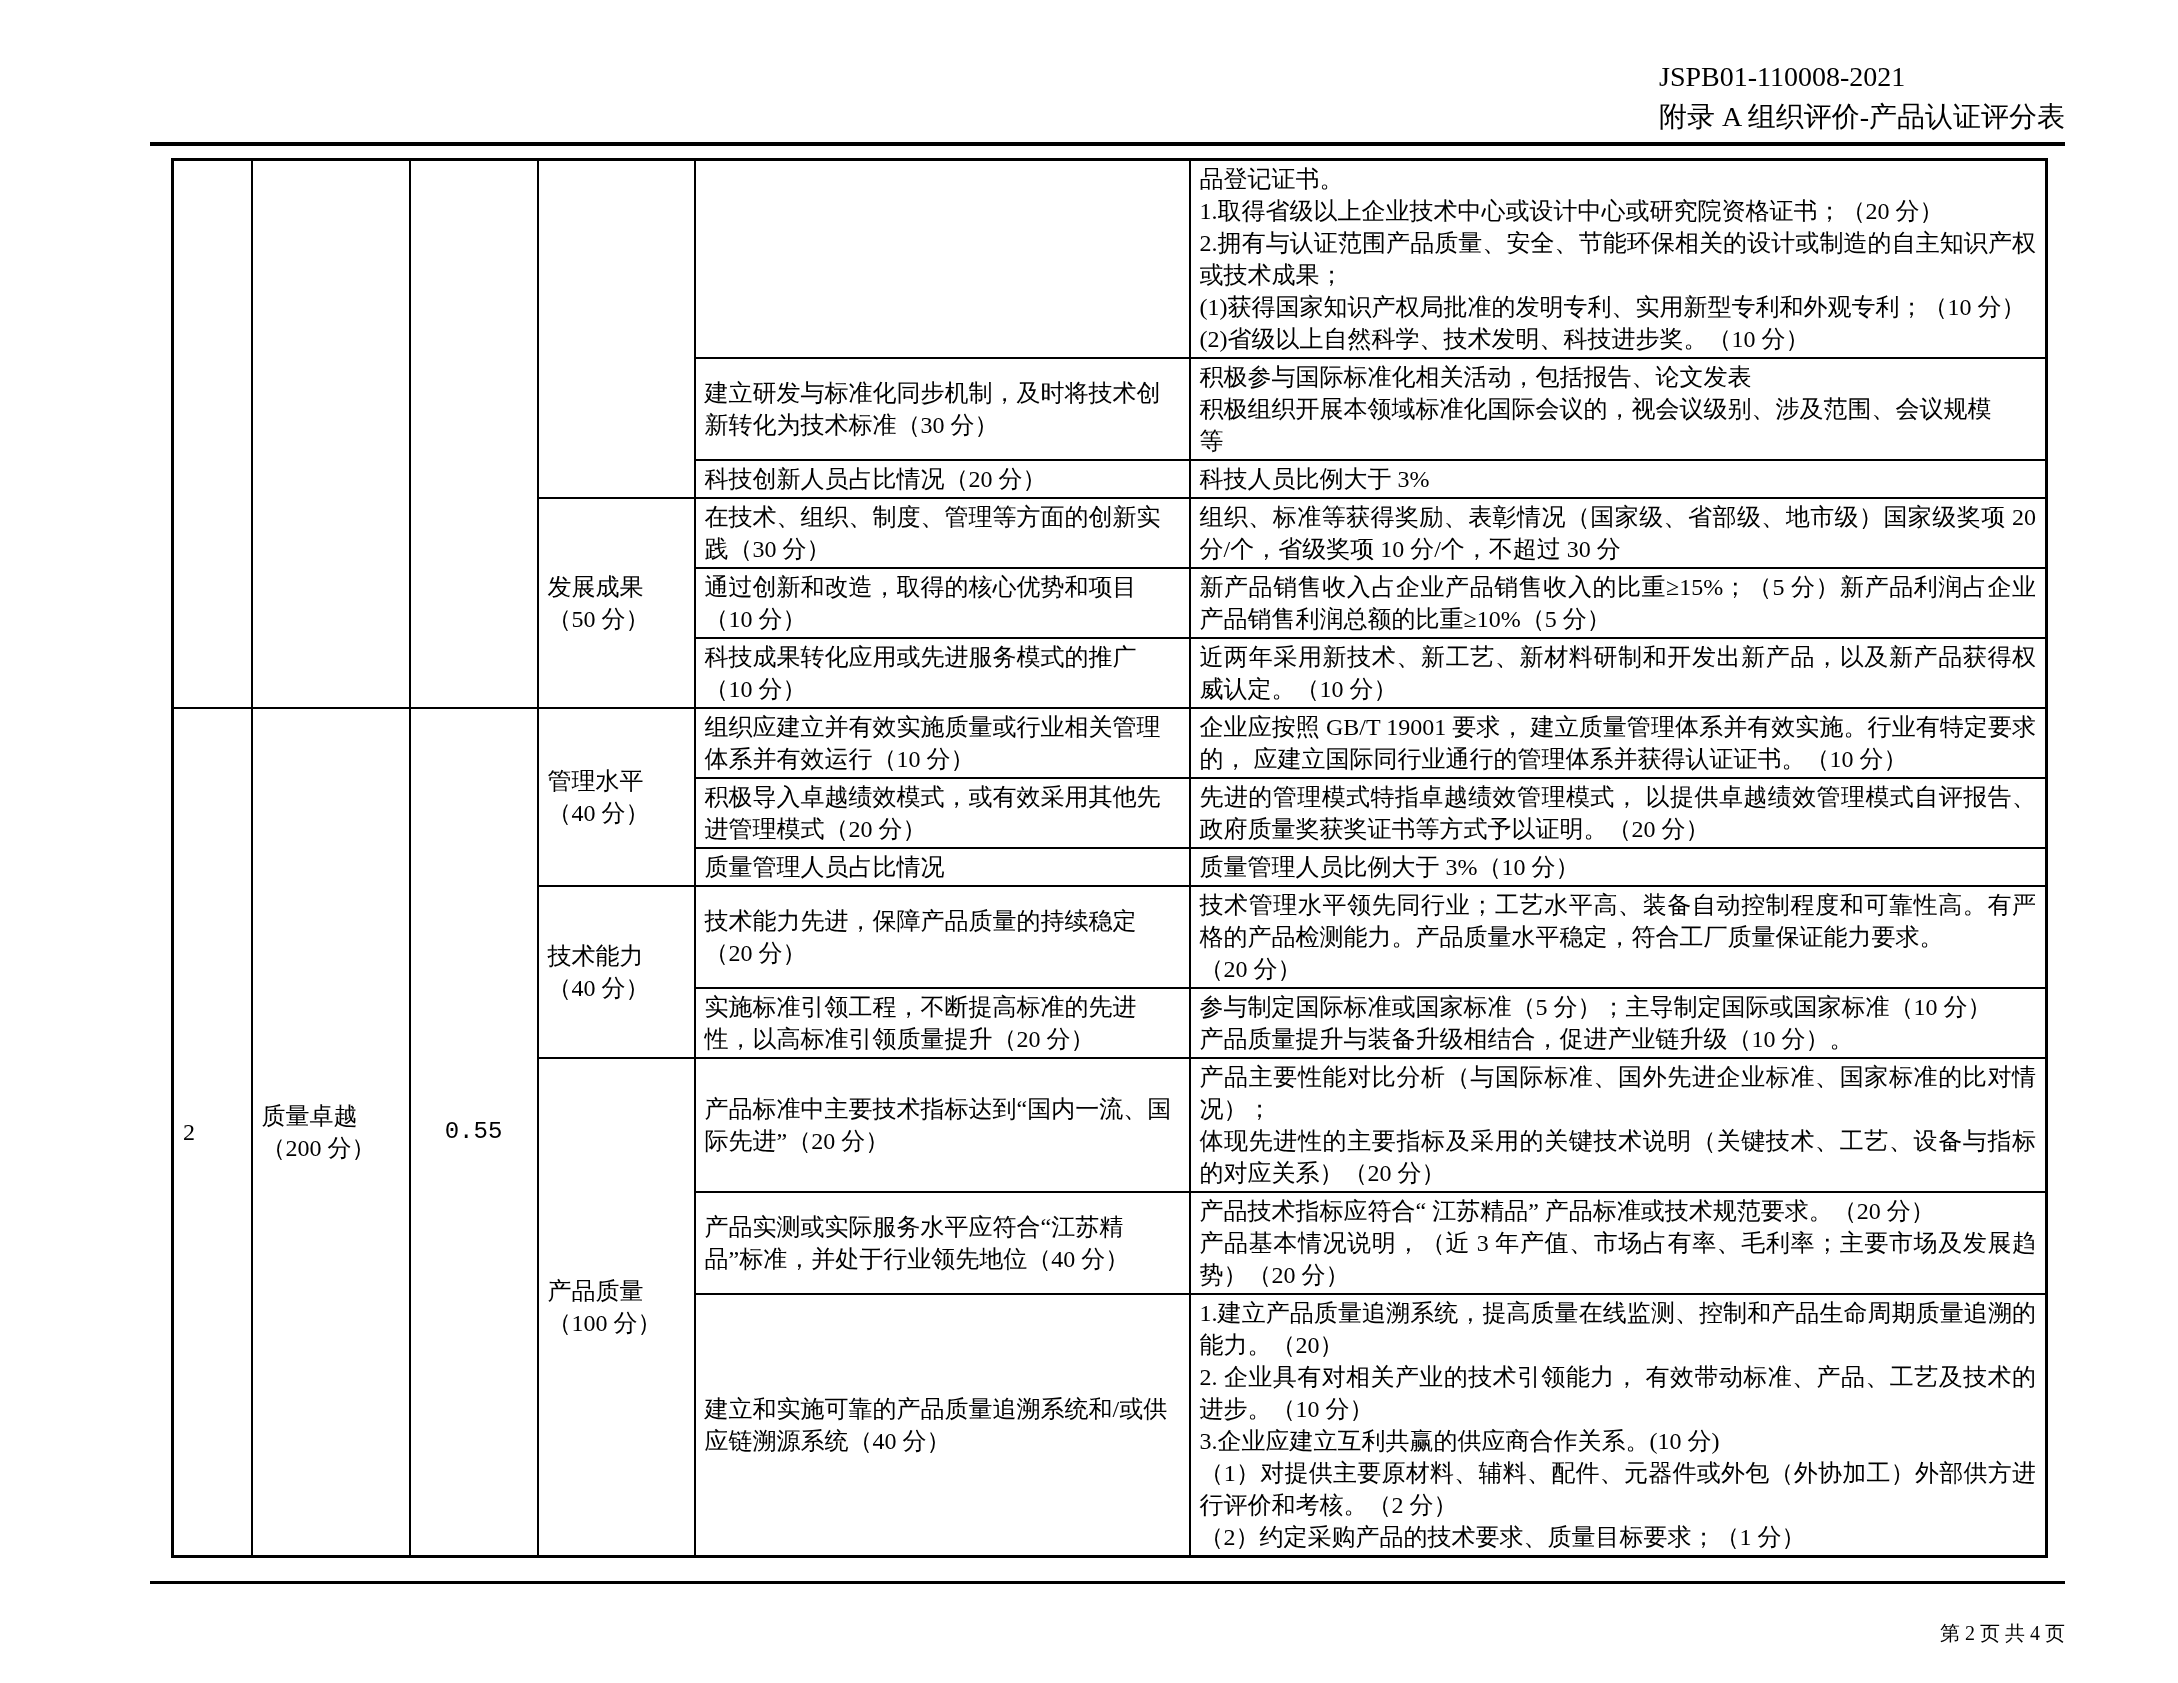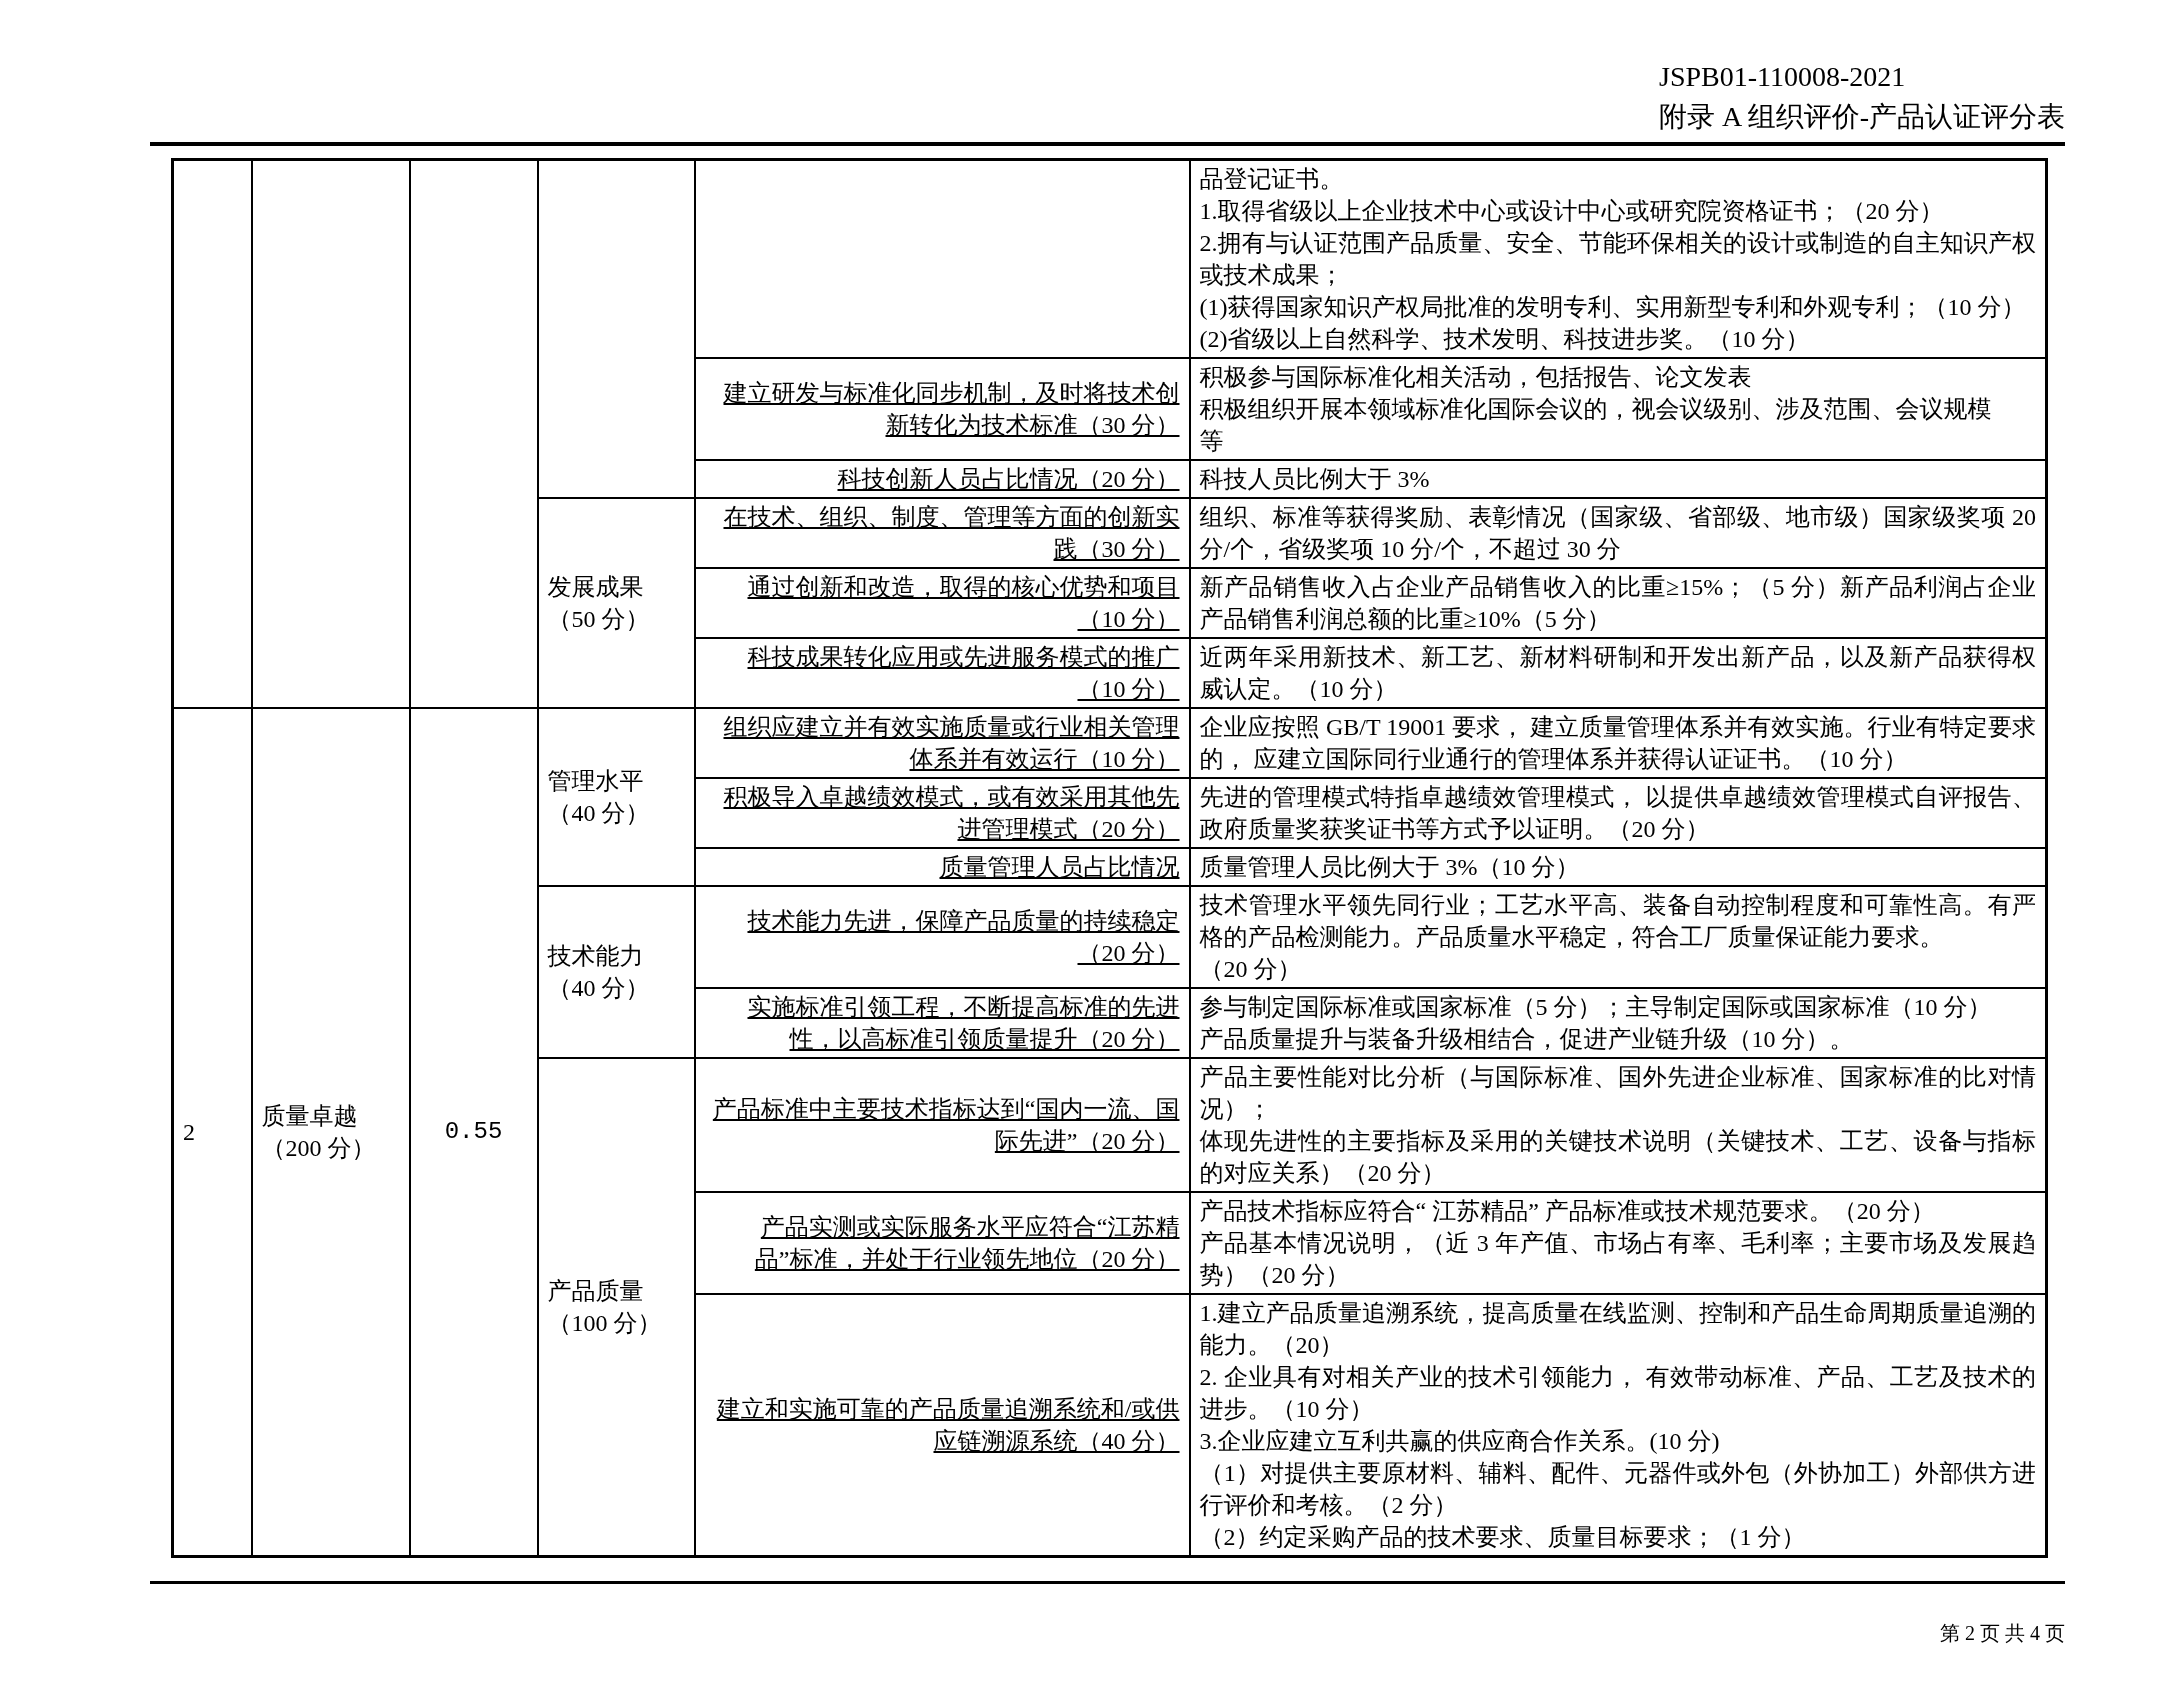--- a/index.html
+++ b/index.html
@@ -20,21 +20,21 @@
   }
   table.score td{
     border:2px solid #000;
     padding:2px 9px;
     font-size:24px;line-height:32px;
     vertical-align:middle;
     overflow:hidden;
     white-space:pre-wrap;
   }
   td.center{text-align:left;}
-  td.crit{text-align:right;text-decoration:underline;}
+  td.crit{text-align:left;}
   td.scor{text-align:justify;}
   td.wt{vertical-align:top;text-align:center;padding-top:6px;font-family:Liberation Mono, monospace;}
 </style>
 </head>
 <body>
 
 <div class="doc-header">
   <div>JSPB01-110008-2021</div>
   <div>附录 A 组织评价-产品认证评分表</div>
 </div>
@@ -120,21 +120,21 @@
 产品质量提升与装备升级相结合，促进产业链升级（10 分）。</td>
     </tr>
     <tr>
       <td class="center" rowspan="3">产品质量
 （100 分）</td>
       <td class="crit">产品标准中主要技术指标达到“国内一流、国际先进”（20 分）</td>
       <td class="scor">产品主要性能对比分析（与国际标准、国外先进企业标准、国家标准的比对情况）；
 体现先进性的主要指标及采用的关键技术说明（关键技术、工艺、设备与指标的对应关系）（20 分）</td>
     </tr>
     <tr>
-      <td class="crit">产品实测或实际服务水平应符合“江苏精品”标准，并处于行业领先地位（20 分）</td>
+      <td class="crit">产品实测或实际服务水平应符合“江苏精品”标准，并处于行业领先地位（40 分）</td>
       <td class="scor">产品技术指标应符合“ 江苏精品” 产品标准或技术规范要求。（20 分）
 产品基本情况说明，（近 3 年产值、市场占有率、毛利率；主要市场及发展趋势）（20 分）</td>
     </tr>
     <tr>
       <td class="crit">建立和实施可靠的产品质量追溯系统和/或供应链溯源系统（40 分）</td>
       <td class="scor">1.建立产品质量追溯系统，提高质量在线监测、控制和产品生命周期质量追溯的能力。（20）
 2. 企业具有对相关产业的技术引领能力， 有效带动标准、产品、工艺及技术的进步。（10 分）
 3.企业应建立互利共赢的供应商合作关系。(10 分)
 （1）对提供主要原材料、辅料、配件、元器件或外包（外协加工）外部供方进行评价和考核。（2 分）
 （2）约定采购产品的技术要求、质量目标要求；（1 分）</td>

